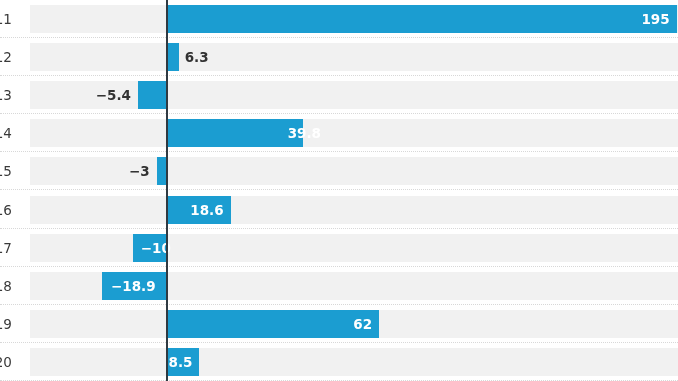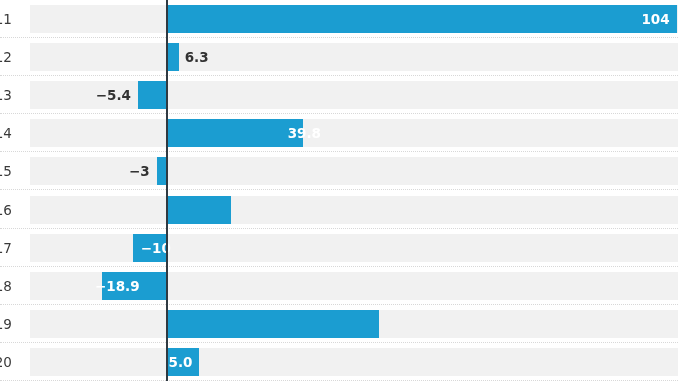--- a/index.html
+++ b/index.html
@@ -93,21 +93,21 @@
 </head>
 <body>
 
 <div id="chart-root">
   <div class="plot-area" id="plot-area">
       <div class="row" style="top: 0px;">
         <div class="row-band" style="background: rgb(241, 241, 241);"></div>
         <div class="row-sep"></div>
         <div class="row-label" style="color: rgb(58, 58, 58);">2011</div>
         <div class="bar" style="background: rgb(27, 157, 209); width: 509.58px; left: 167px;"></div>
-        <div class="bar-label inside" style="left: 167px; width: 509.58px; text-align: right; box-sizing: border-box; padding-right: 7px;">104</div>
+        <div class="bar-label inside" style="left: 167px; width: 509.58px; text-align: right; box-sizing: border-box; padding-right: 7px;">195</div>
       </div>
       <div class="row" style="top: 38.1px;">
         <div class="row-band" style="background: rgb(241, 241, 241);"></div>
         <div class="row-sep"></div>
         <div class="row-label" style="color: rgb(58, 58, 58);">2012</div>
         <div class="bar" style="background: rgb(27, 157, 209); width: 11.628px; left: 167px;"></div>
         <div class="bar-label outside" style="left: 184.628px; text-align: left;">6.3</div>
       </div>
       <div class="row" style="top: 76.2px;">
         <div class="row-band" style="background: rgb(241, 241, 241);"></div>
@@ -128,43 +128,45 @@
         <div class="row-sep"></div>
         <div class="row-label" style="color: rgb(58, 58, 58);">2015</div>
         <div class="bar" style="background: rgb(27, 157, 209); width: 10.26px; left: 156.74px;"></div>
         <div class="bar-label outside" style="right: 528.26px; text-align: right;">−3</div>
       </div>
       <div class="row" style="top: 190.5px;">
         <div class="row-band" style="background: rgb(241, 241, 241);"></div>
         <div class="row-sep"></div>
         <div class="row-label" style="color: rgb(58, 58, 58);">2016</div>
         <div class="bar" style="background: rgb(27, 157, 209); width: 63.612px; left: 167px;"></div>
+        <div class="bar-label inside" style="left: 167px; width: 63.612px; text-align: right; box-sizing: border-box; padding-right: 7px;">18.6</div>
       </div>
       <div class="row" style="top: 228.6px;">
         <div class="row-band" style="background: rgb(241, 241, 241);"></div>
         <div class="row-sep"></div>
         <div class="row-label" style="color: rgb(58, 58, 58);">2017</div>
         <div class="bar" style="background: rgb(27, 157, 209); width: 34.2px; left: 132.8px;"></div>
         <div class="bar-label inside" style="left: 132.8px; width: 34.2px; text-align: left; box-sizing: border-box; padding-left: 8px;">−10</div>
       </div>
       <div class="row" style="top: 266.7px;">
         <div class="row-band" style="background: rgb(241, 241, 241);"></div>
         <div class="row-sep"></div>
         <div class="row-label" style="color: rgb(58, 58, 58);">2018</div>
         <div class="bar" style="background: rgb(27, 157, 209); width: 64.638px; left: 102.362px;"></div>
-        <div class="bar-label inside" style="left: 87px; width: 57px; text-align: left; box-sizing: border-box; padding-left: 8px;">−18.9</div>
+        <div class="bar-label inside" style="left: 103px; width: 57px; text-align: left; box-sizing: border-box; padding-left: 8px;">−18.9</div>
       </div>
       <div class="row" style="top: 304.8px;">
         <div class="row-band" style="background: rgb(241, 241, 241);"></div>
         <div class="row-sep"></div>
         <div class="row-label" style="color: rgb(58, 58, 58);">2019</div>
         <div class="bar" style="background: rgb(27, 157, 209); width: 212.04px; left: 167px;"></div>
+        <div class="bar-label inside" style="left: 167px; width: 212.04px; text-align: right; box-sizing: border-box; padding-right: 7px;">62</div>
       </div>
       <div class="row" style="top: 342.9px;">
         <div class="row-band" style="background: rgb(241, 241, 241);"></div>
         <div class="row-sep"></div>
         <div class="row-label" style="color: rgb(58, 58, 58);">2020</div>
         <div class="bar" style="background: rgb(27, 157, 209); width: 32.49px; left: 167px;"></div>
-        <div class="bar-label inside" style="left: 167px; width: 32.49px; text-align: right; box-sizing: border-box; padding-right: 7px;">5.0</div>
+        <div class="bar-label inside" style="left: 167px; width: 32.49px; text-align: right; box-sizing: border-box; padding-right: 7px;">8.5</div>
       </div>
     </div>
   <div class="zero-line" id="zero-line" style="left: 166.2px; background: rgb(47, 58, 66);"></div>
 </div>
 
 </body></html>

